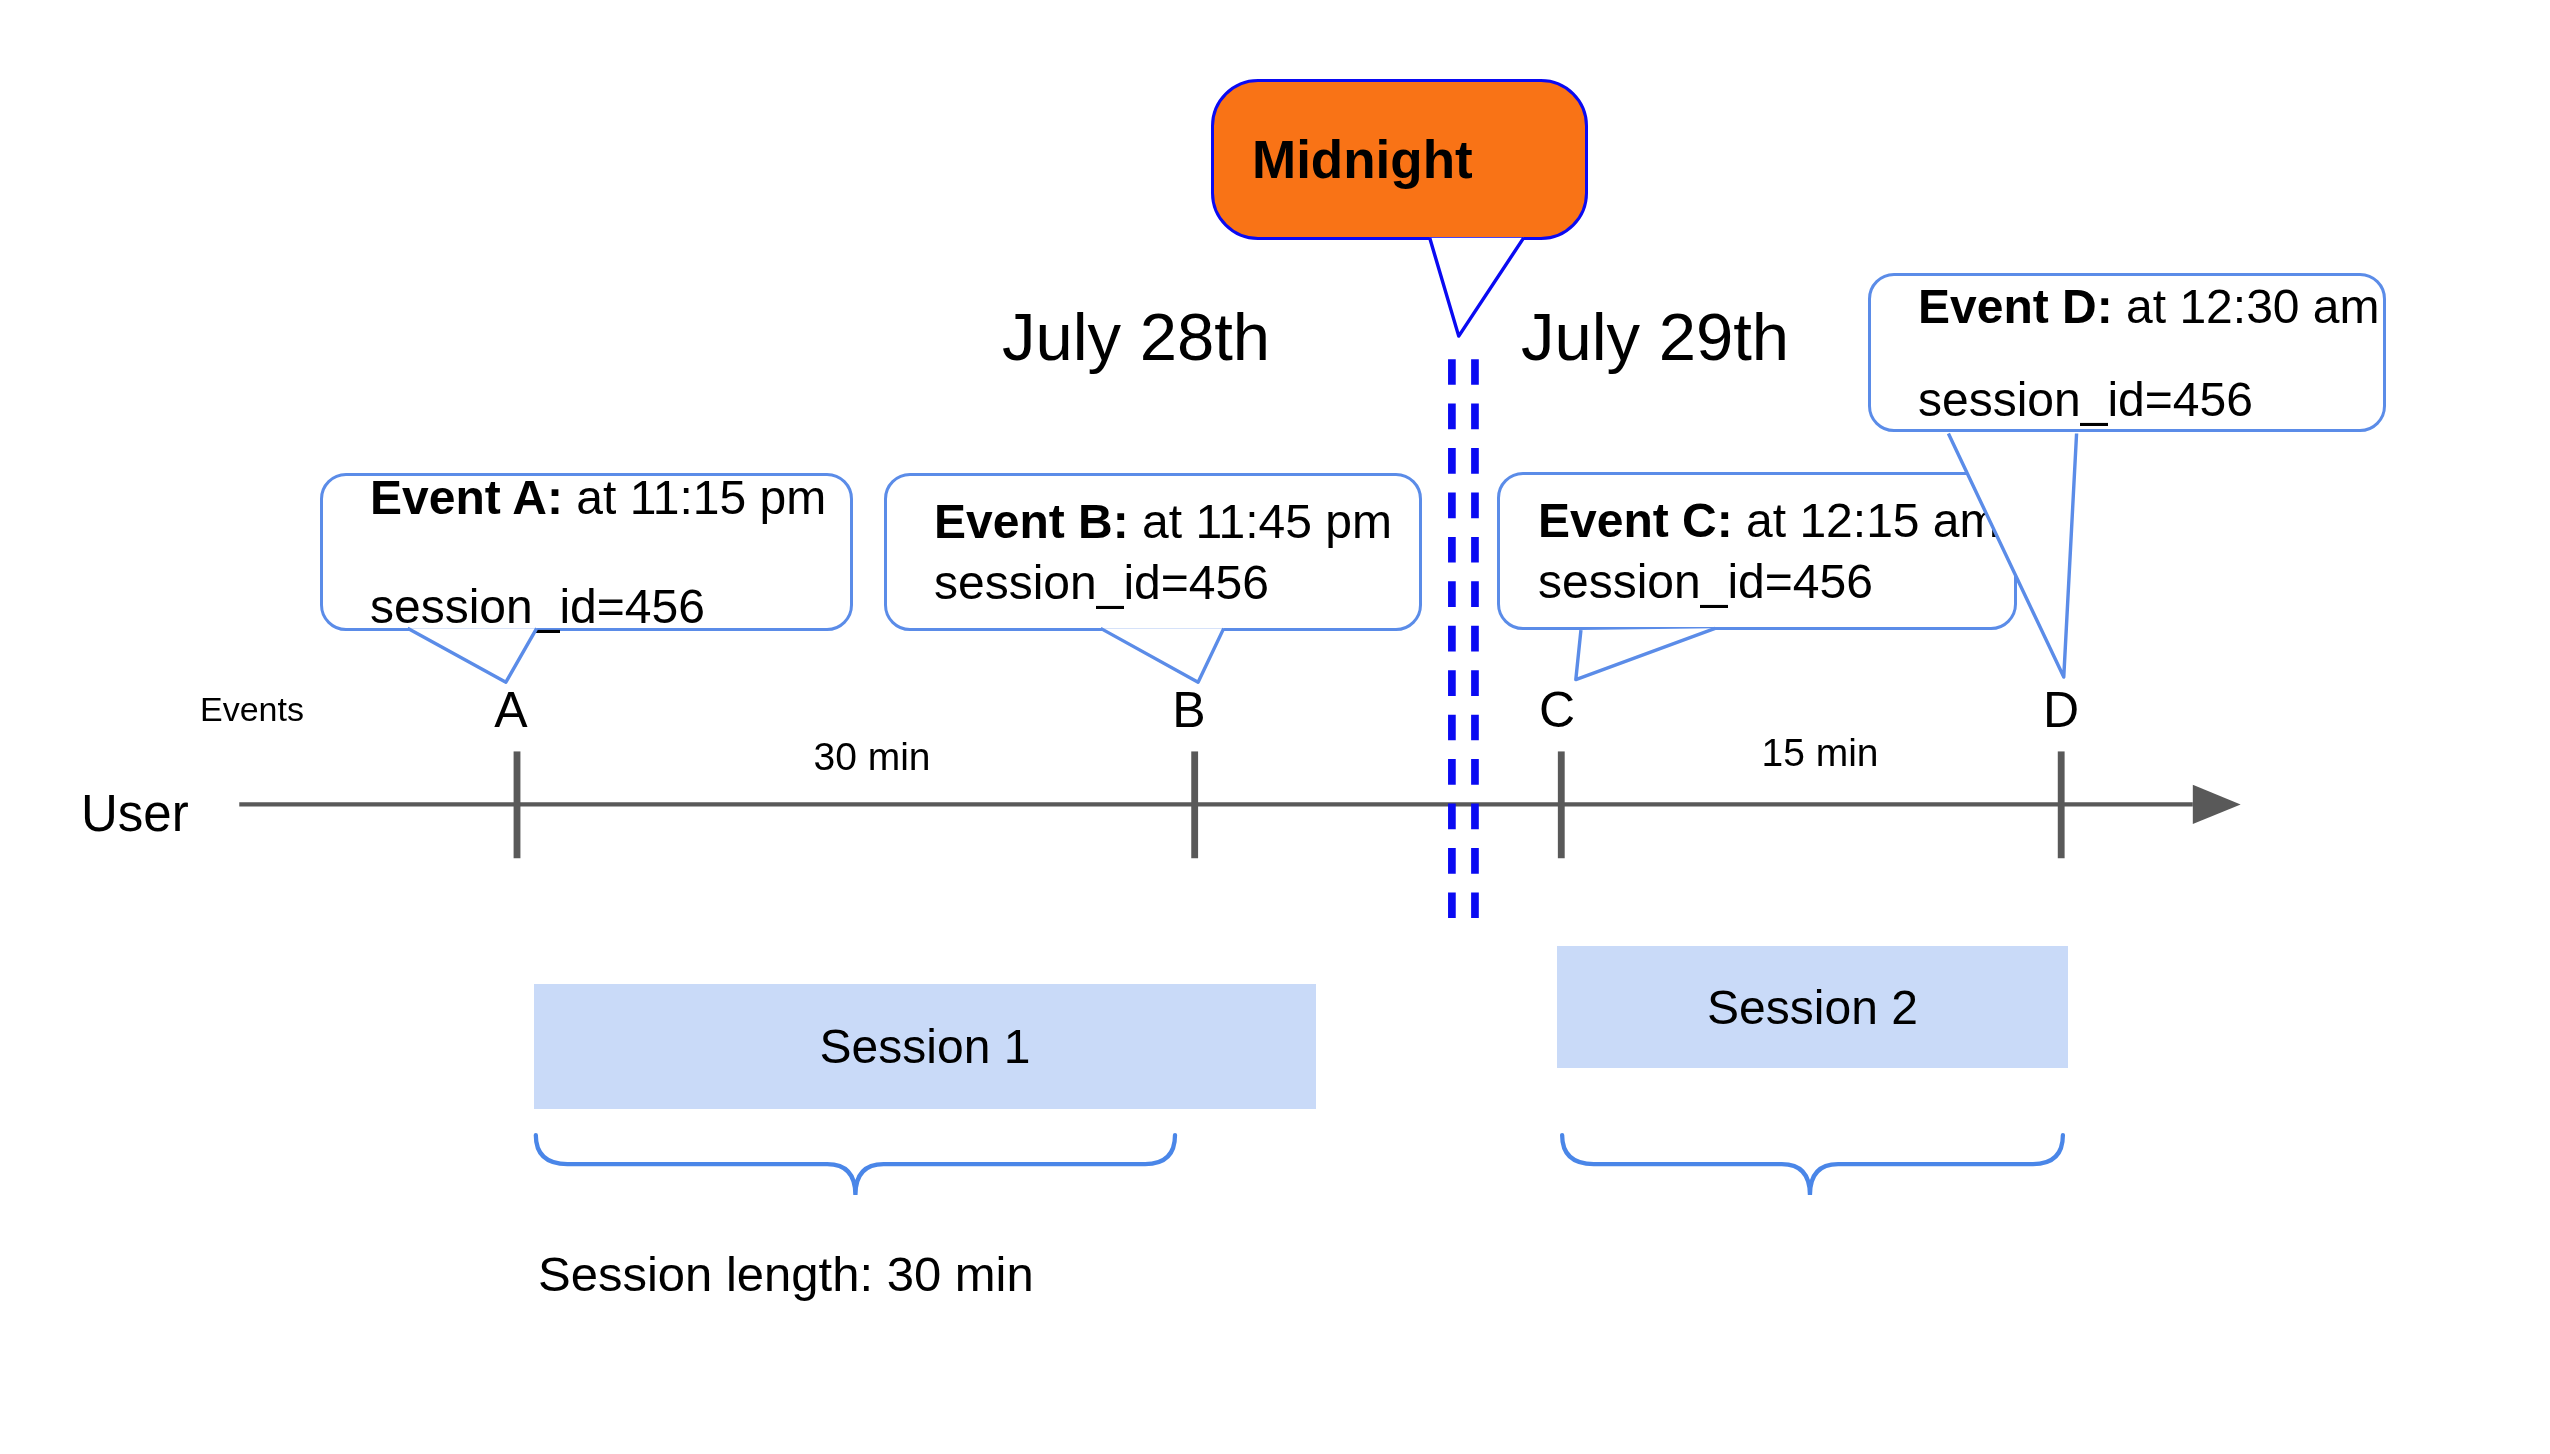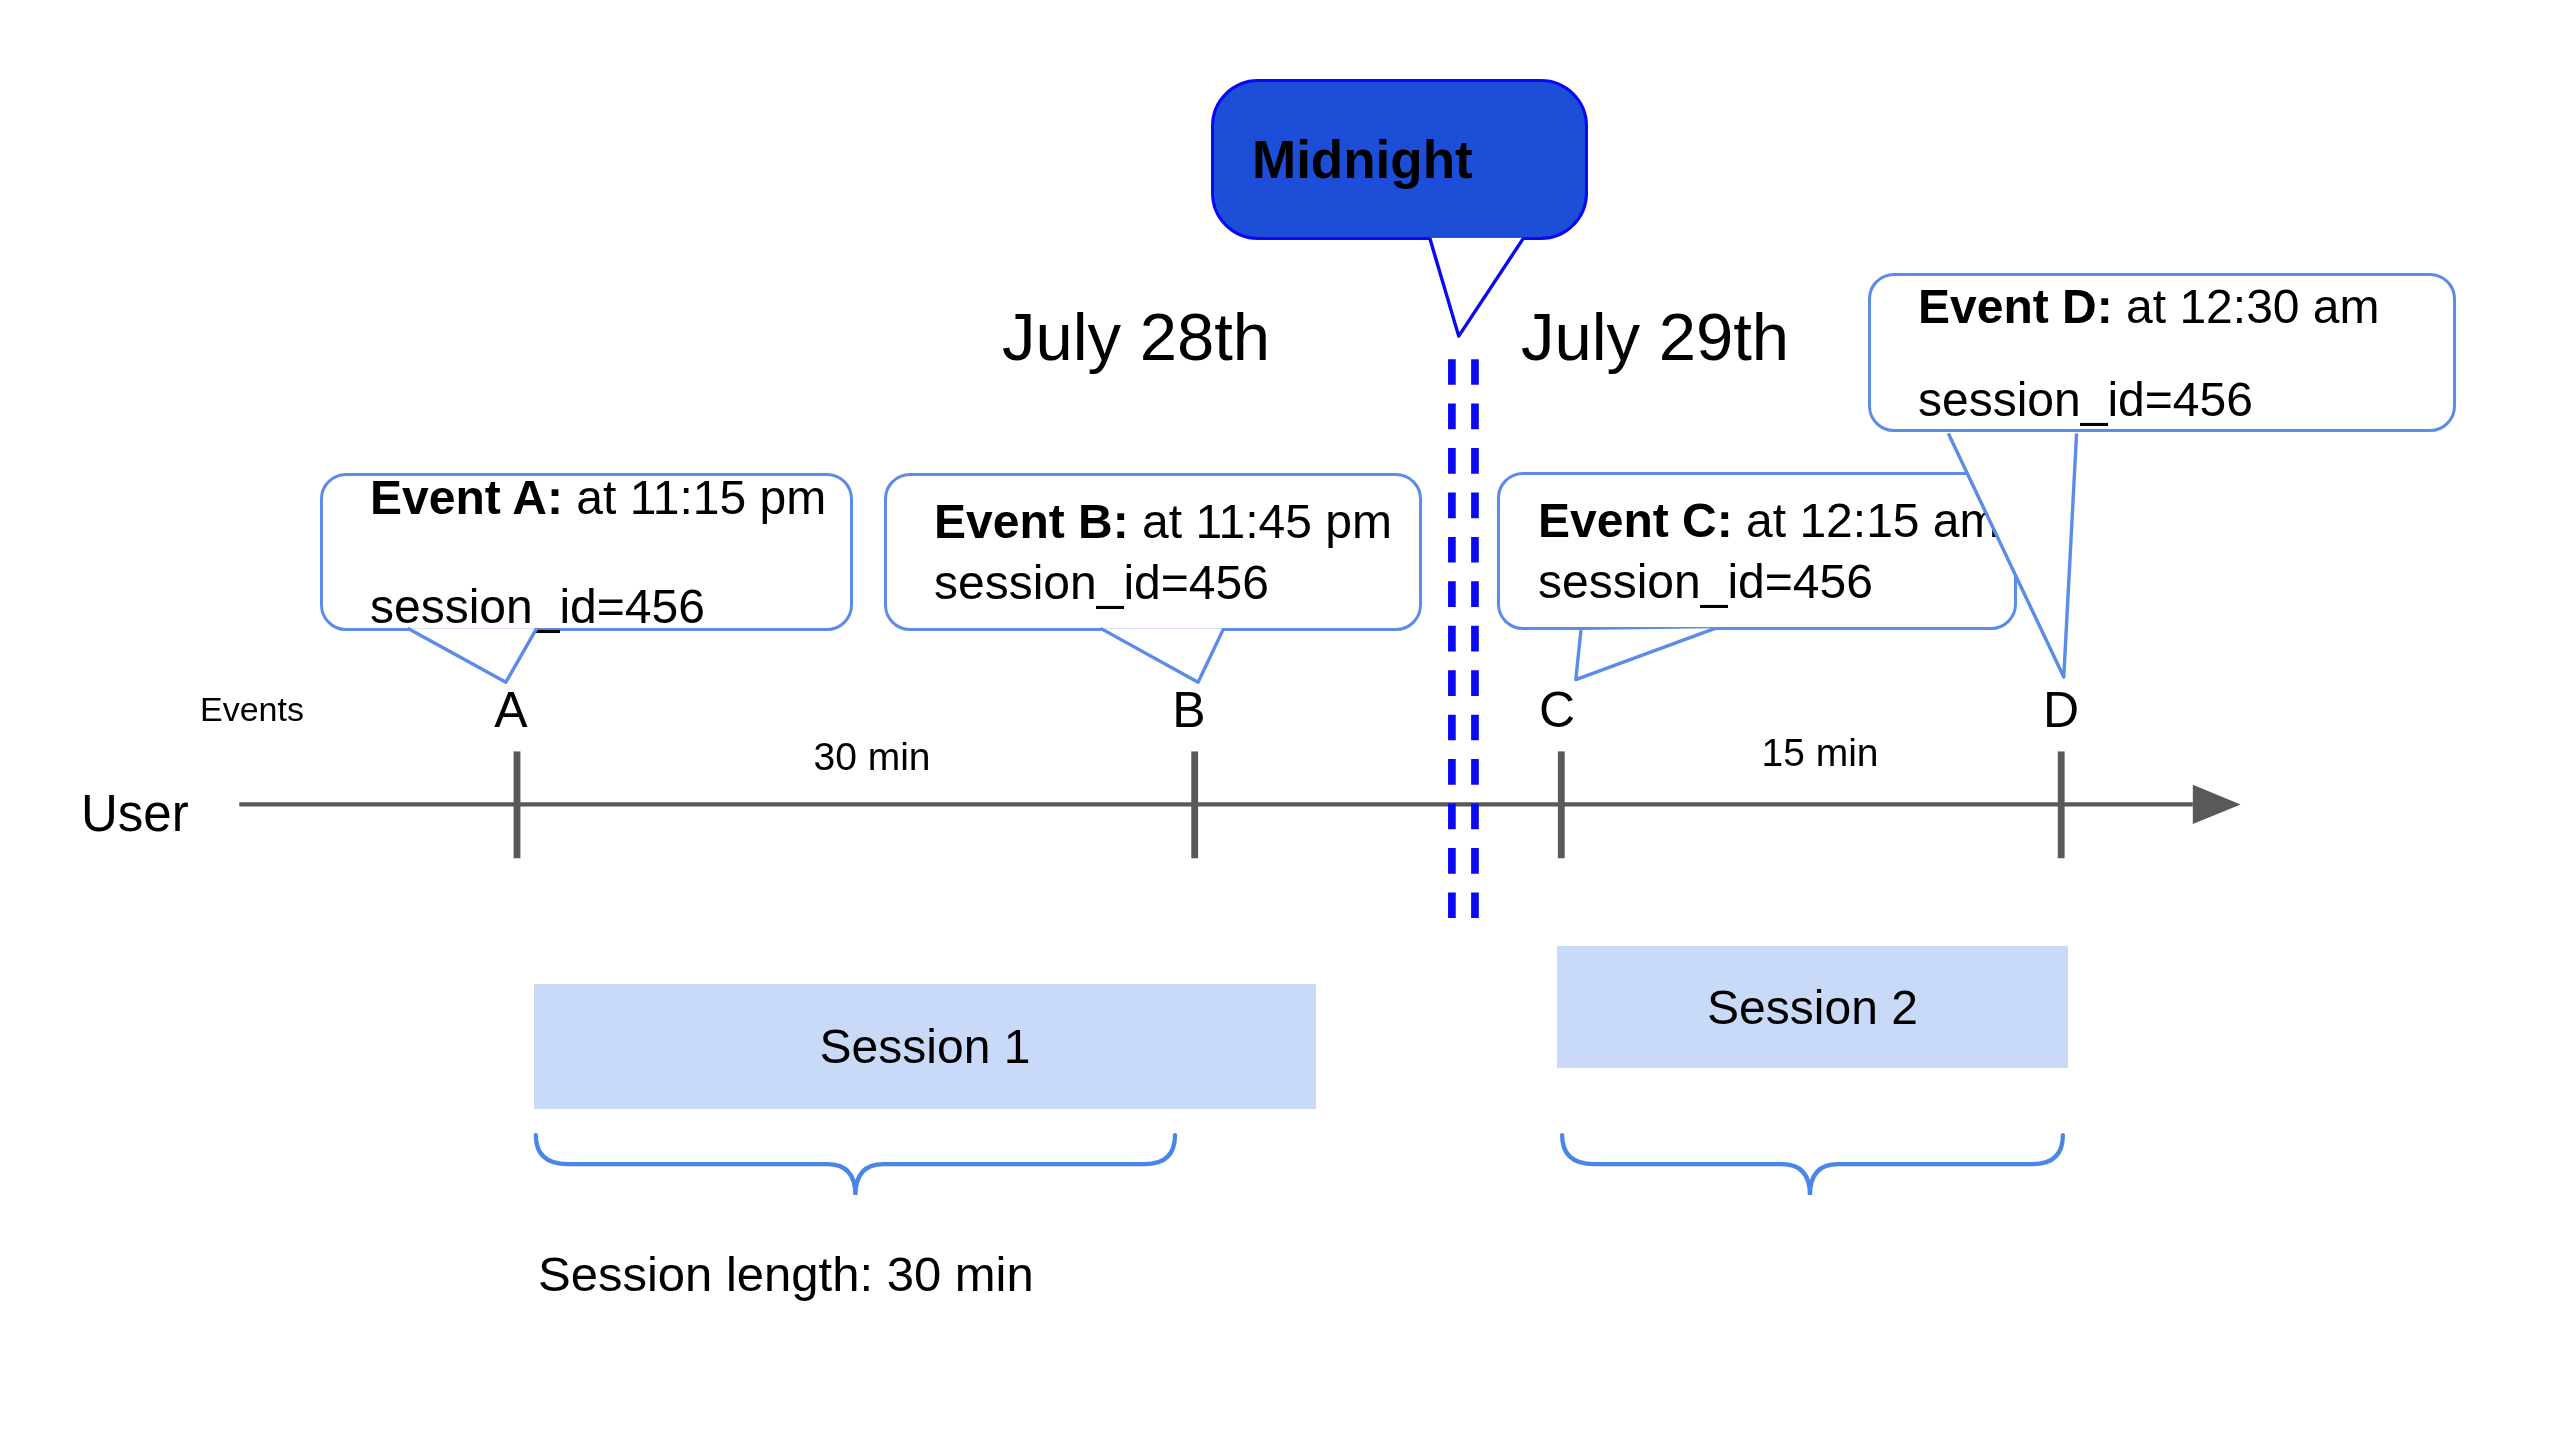--- a/index.html
+++ b/index.html
@@ -21,21 +21,21 @@
 
   
   .bubble{
     background:#fff;border:3.4px solid var(--callout_border,#5b8ce8);
     border-radius:26px;box-sizing:border-box;
     display:flex;flex-direction:column;justify-content:center;
     padding-left:47px;font-size:48px;line-height:61px;z-index:2;
   }
   .bubble b{font-weight:bold;}
   .bubble-midnight{
-    background:#1d4ed8;border:3.4px solid var(--midnight_blue,#0a0af2);
+    background:#f97316;border:3.4px solid var(--midnight_blue,#0a0af2);
     border-radius:47px;box-sizing:border-box;
     display:flex;align-items:center;padding-left:38px;
     font-size:53px;font-weight:bold;z-index:2;
   }
 
   
   .session-box{
     background:var(--session_fill,#c9daf8);
     display:flex;align-items:center;justify-content:center;
     font-size:48px;z-index:1;
@@ -73,21 +73,21 @@
   <div class="abs bubble" style="left:884px;top:473px;width:538px;height:158px;">
     <div><b>Event B:</b><span> at 11:45 pm</span></div>
     <div>session_id=456</div>
   </div>
 
   <div class="abs bubble" style="left:1497px;top:472px;width:520px;height:158px;padding-left:38px;">
     <div><b>Event C:</b><span> at 12:15 am</span></div>
     <div>session_id=456</div>
   </div>
 
-  <div class="abs bubble" style="left:1868px;top:273px;width:588px;height:159px;gap:32px;">
+  <div class="abs bubble" style="left:1868px;top:273px;width:518px;height:159px;gap:32px;">
     <div><b>Event D:</b><span> at 12:30 am</span></div>
     <div>session_id=456</div>
   </div>
 
   <div class="abs axis-label" style="left:200px;top:685px;">Events</div>
   <div class="abs user-label" style="left:81px;top:786px;">User</div>
 
   <div class="abs ctr event-letter" style="left:511px;top:685px;">A</div>
   <div class="abs ctr event-letter" style="left:1189px;top:685px;">B</div>
   <div class="abs ctr event-letter" style="left:1557px;top:685px;">C</div>

